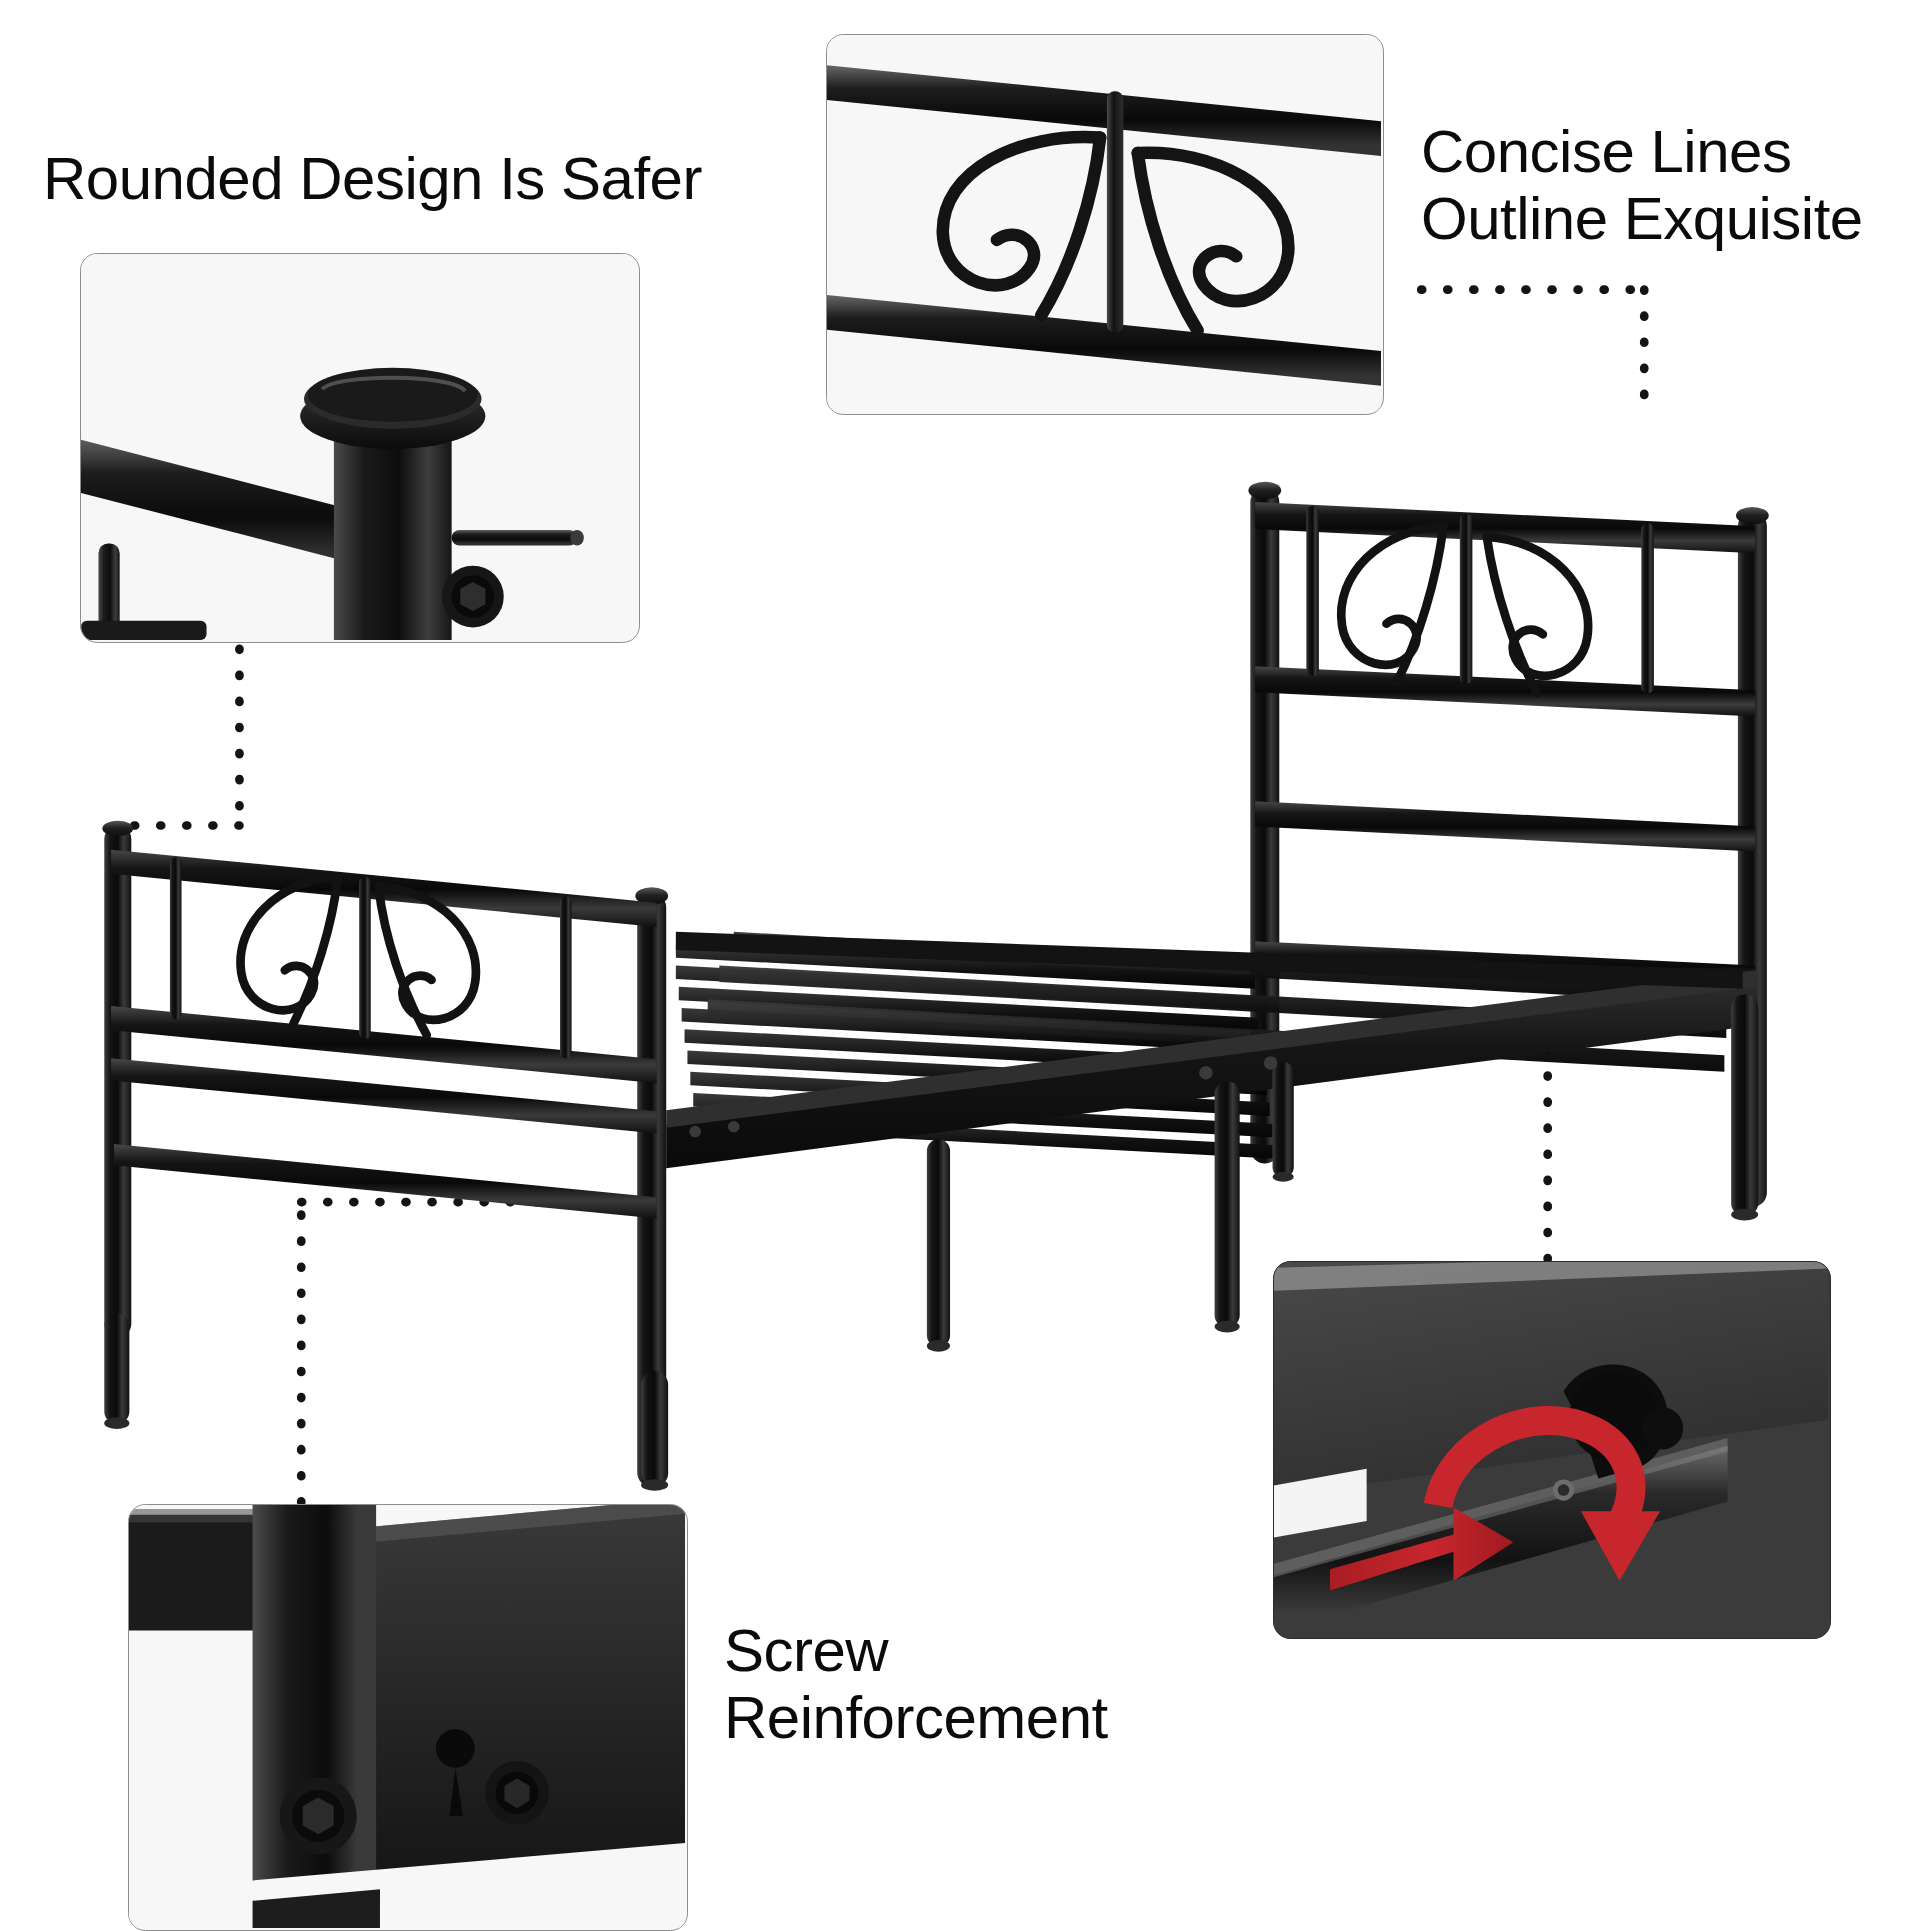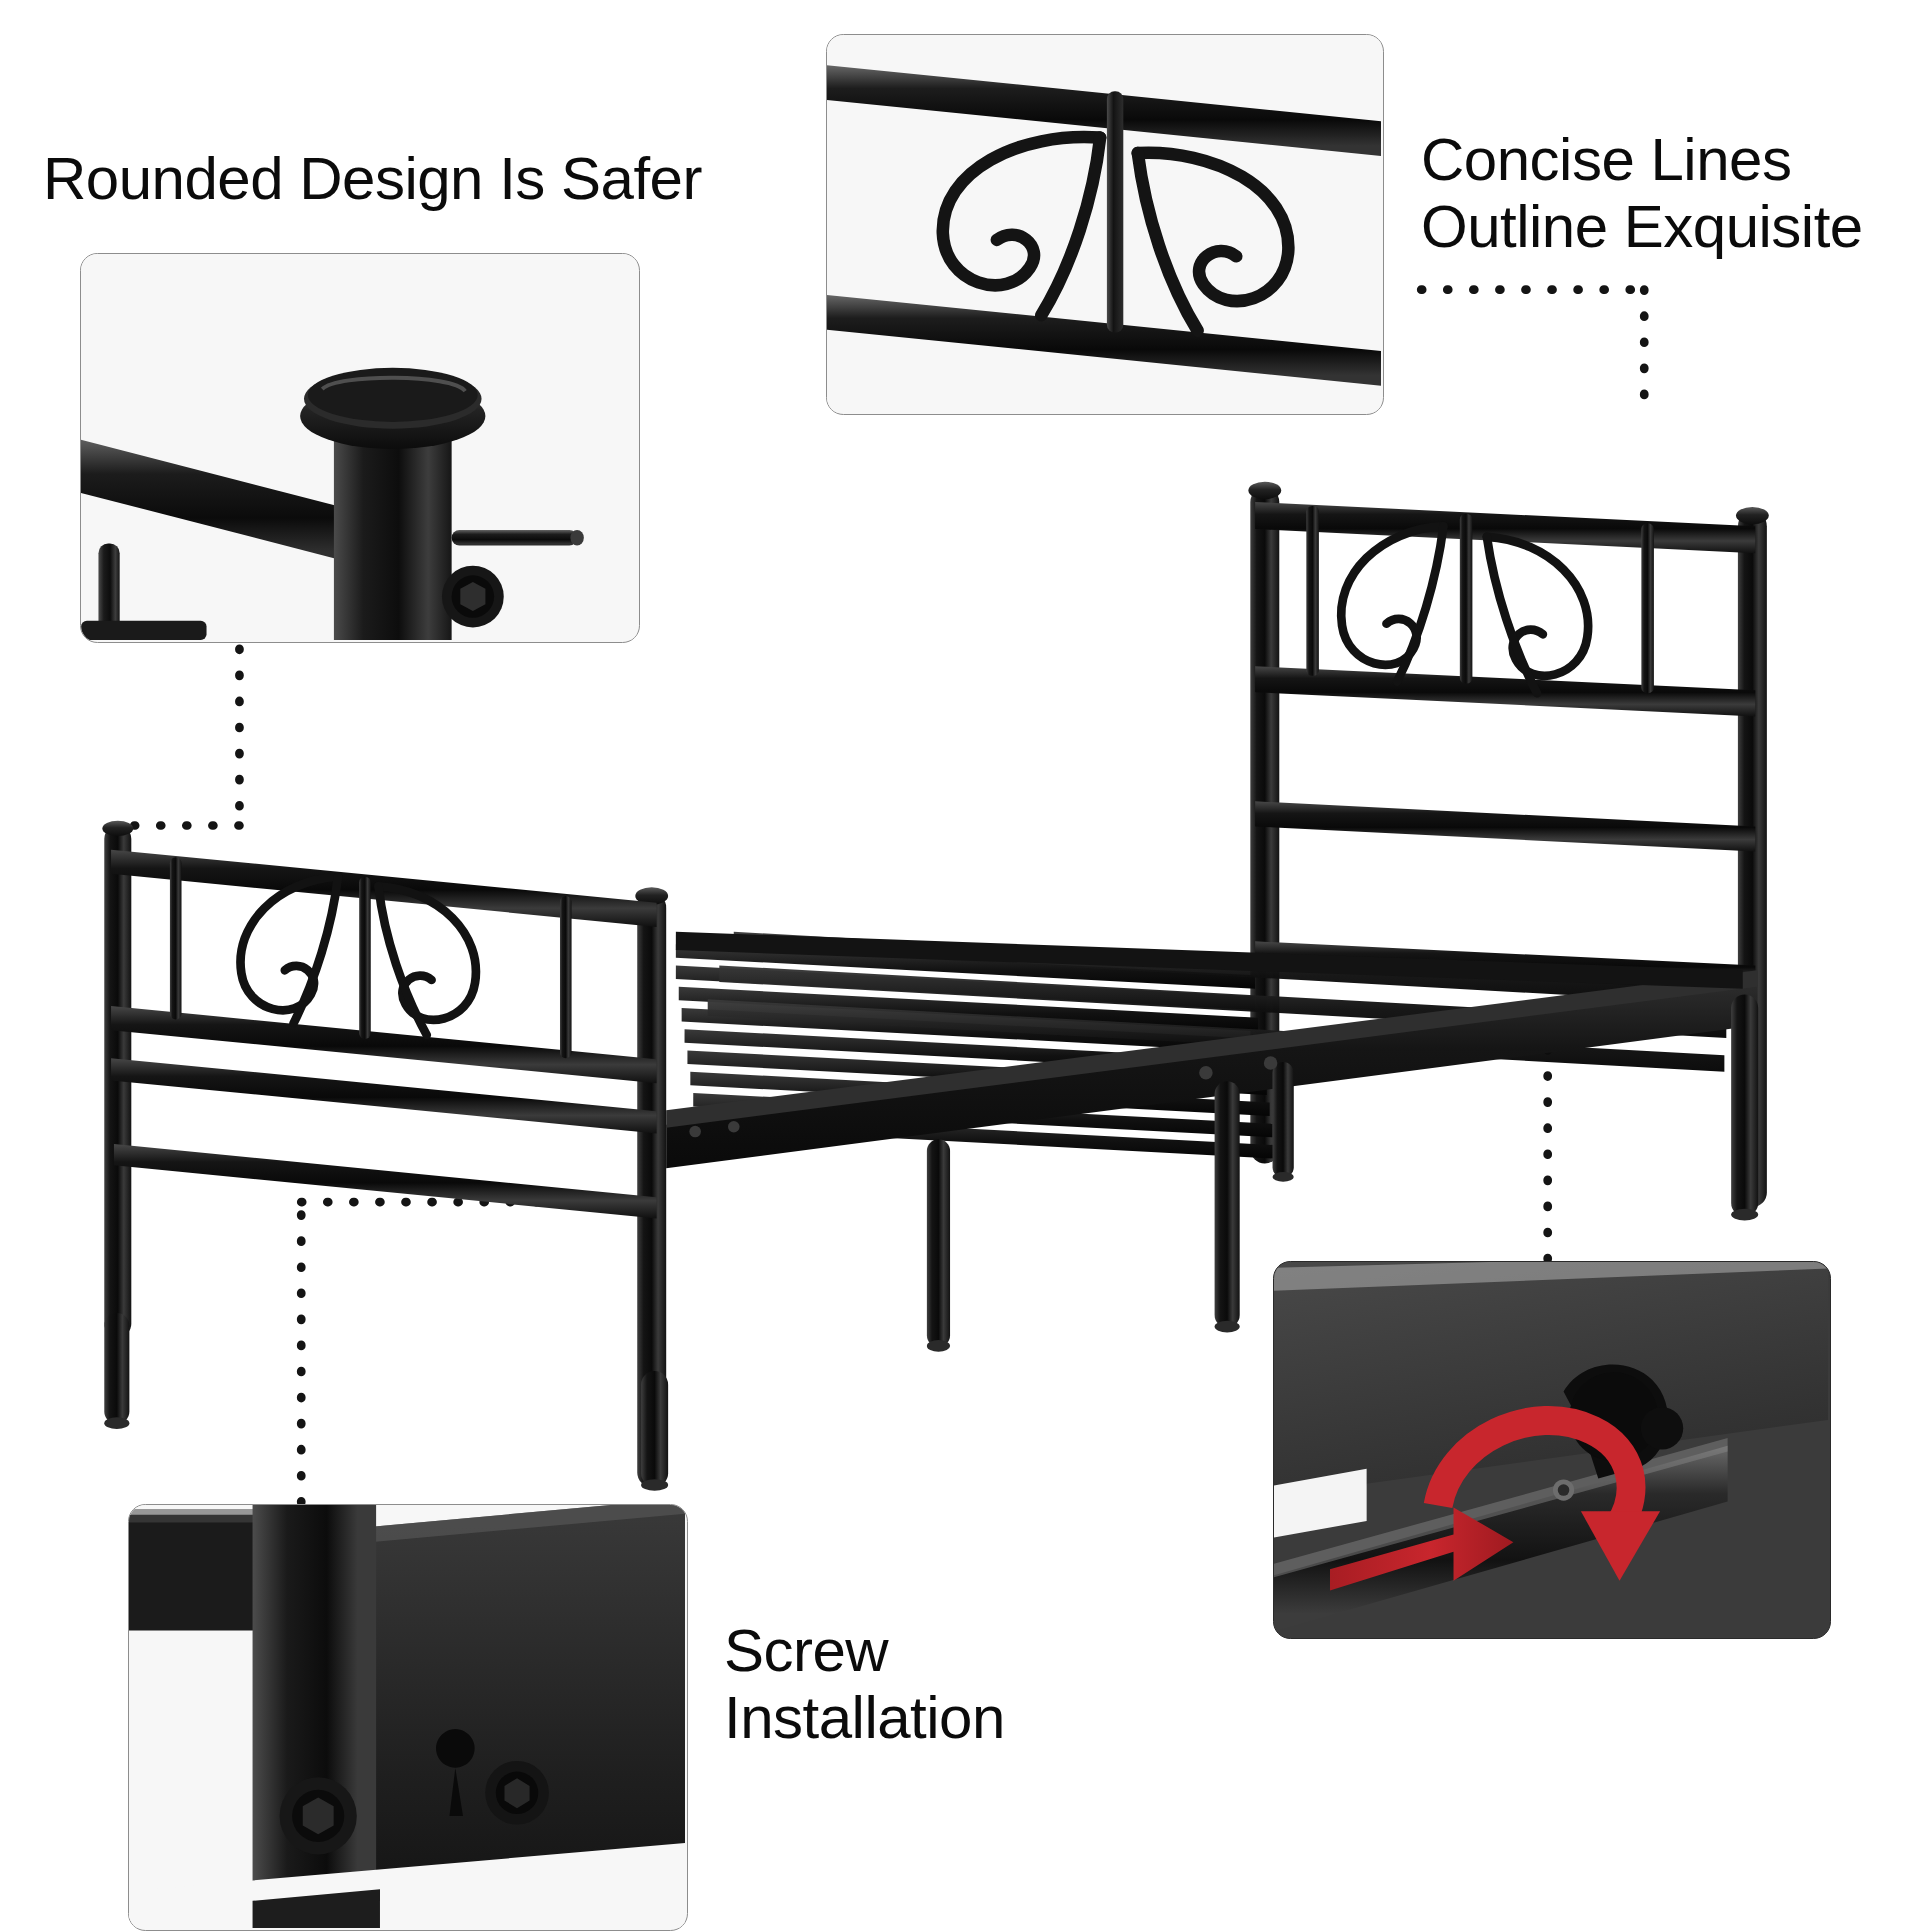--- a/index.html
+++ b/index.html
@@ -12,21 +12,21 @@
   .heading{
     position:absolute;
     font-family:"Liberation Sans","DejaVu Sans",sans-serif;
     font-weight:400;
     color:#0b0b0b;
     letter-spacing:-0.5px;
     line-height:1.12;
     white-space:pre-line;
   }
   #h-rounded{left:43px;top:145px;font-size:60px;}
-  #h-concise{left:1421px;top:118px;font-size:60px;text-align:left;margin-top:8px;}
+  #h-concise{left:1421px;top:118px;font-size:60px;text-align:left;}
   #h-screw{left:724px;top:1617px;font-size:60px;}
   #h-easy{left:1352px;top:1714px;font-size:60px;}
 
   
   .card{
     position:absolute;
     background:#f7f7f7;
     border:1.9px solid #8d8d8d;
     border-radius:17.4px;
     overflow:hidden;
@@ -361,17 +361,17 @@
       </g>
     </svg>
   </div>
 
   <div class="heading" id="h-rounded">Rounded Design Is Safer</div>
 
   <div class="heading" id="h-concise">Concise Lines
 Outline Exquisite</div>
 
   <div class="heading" id="h-screw">Screw
-Installation</div>
+Reinforcement</div>
 
 
 </div>
 
 
 </body></html>

